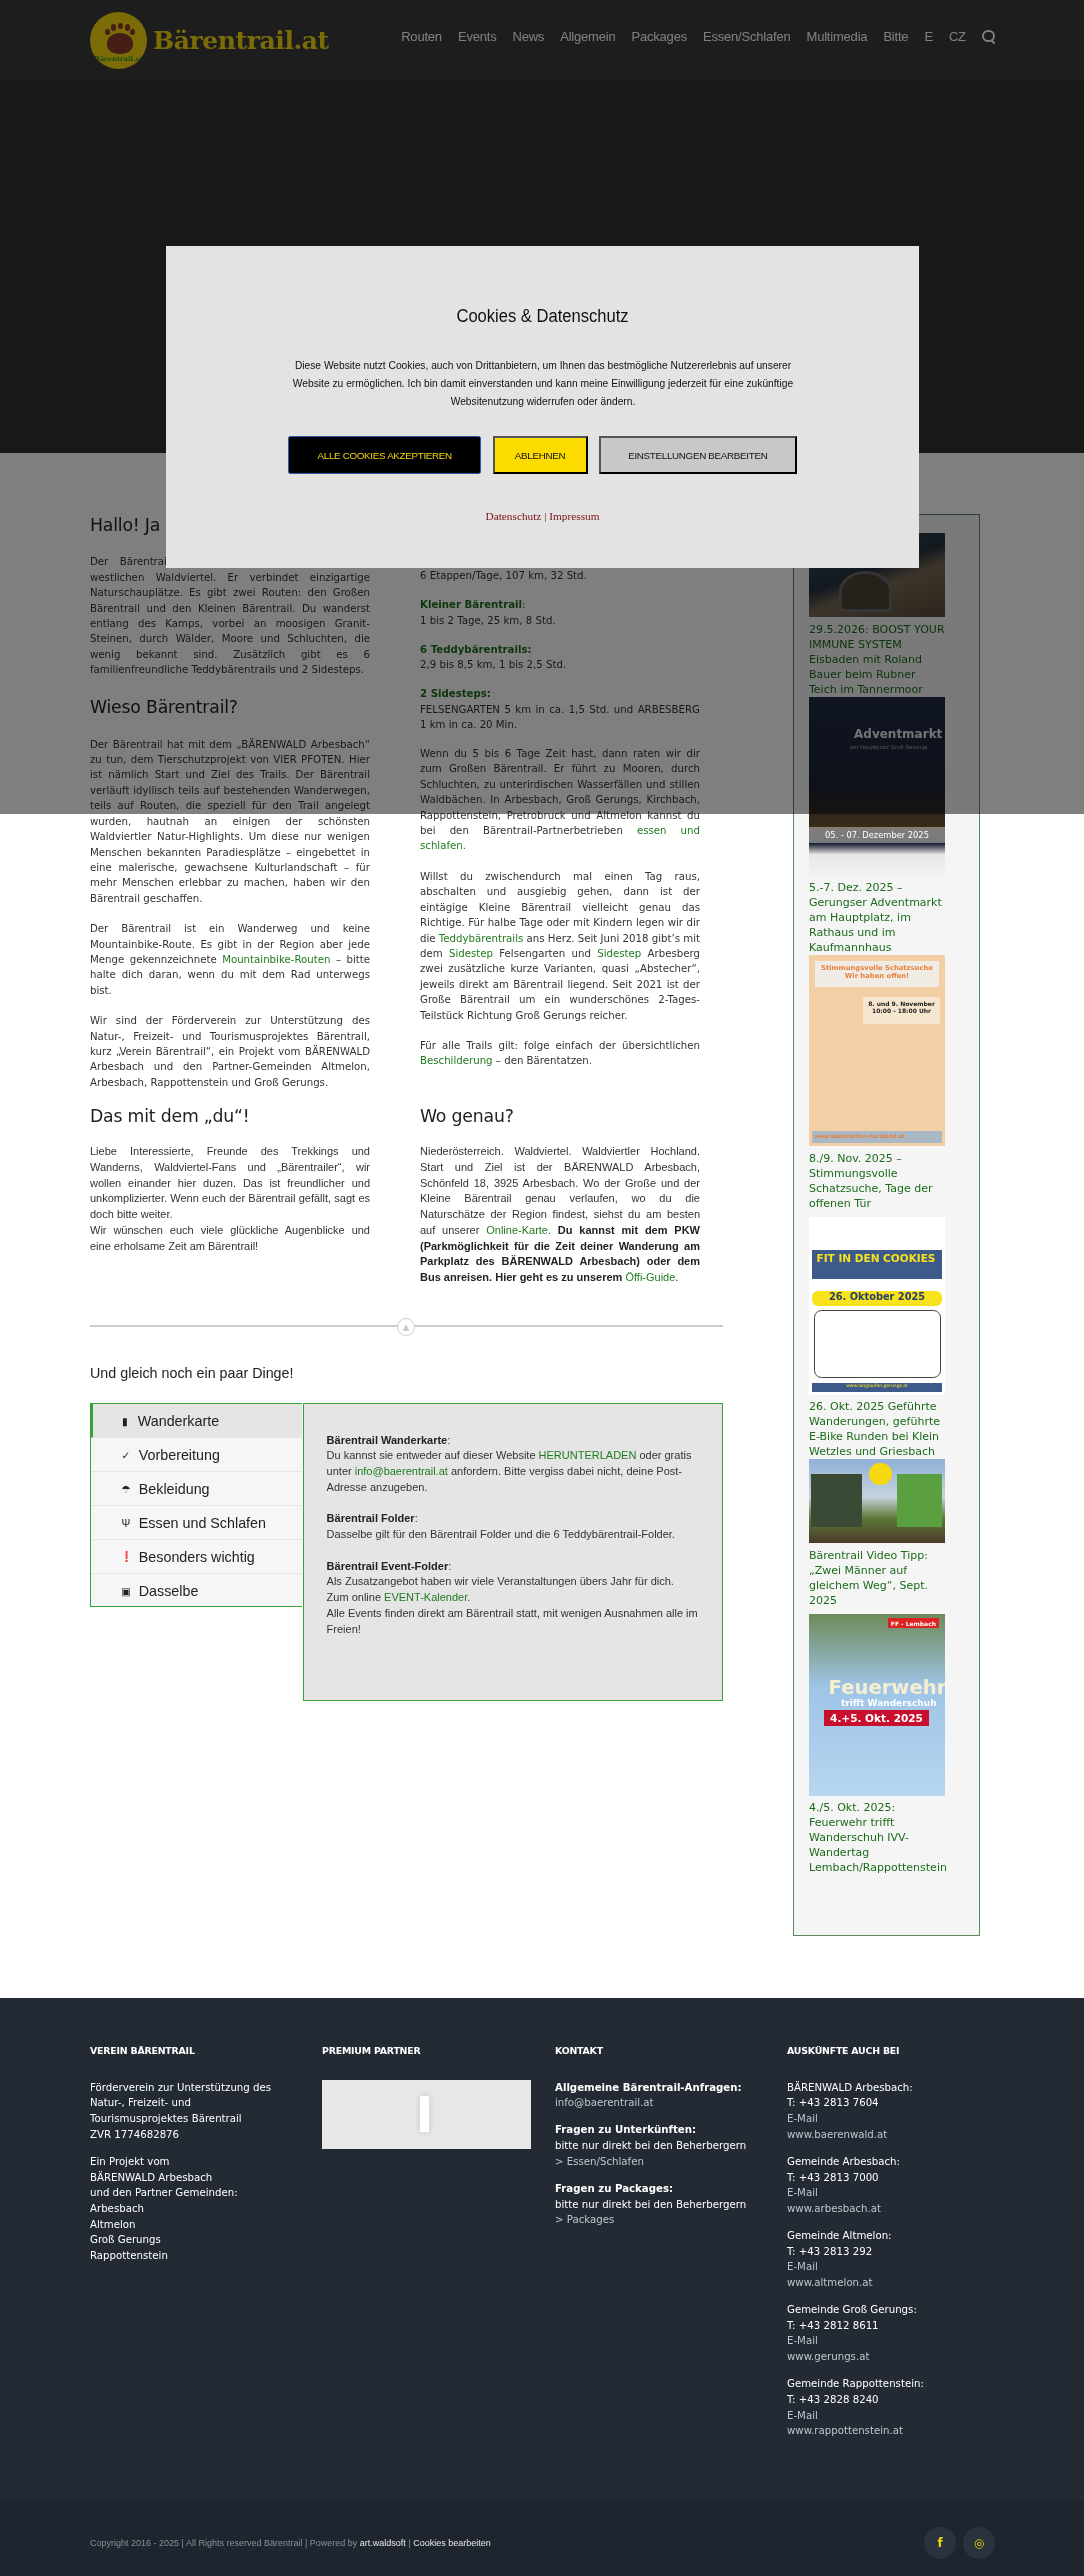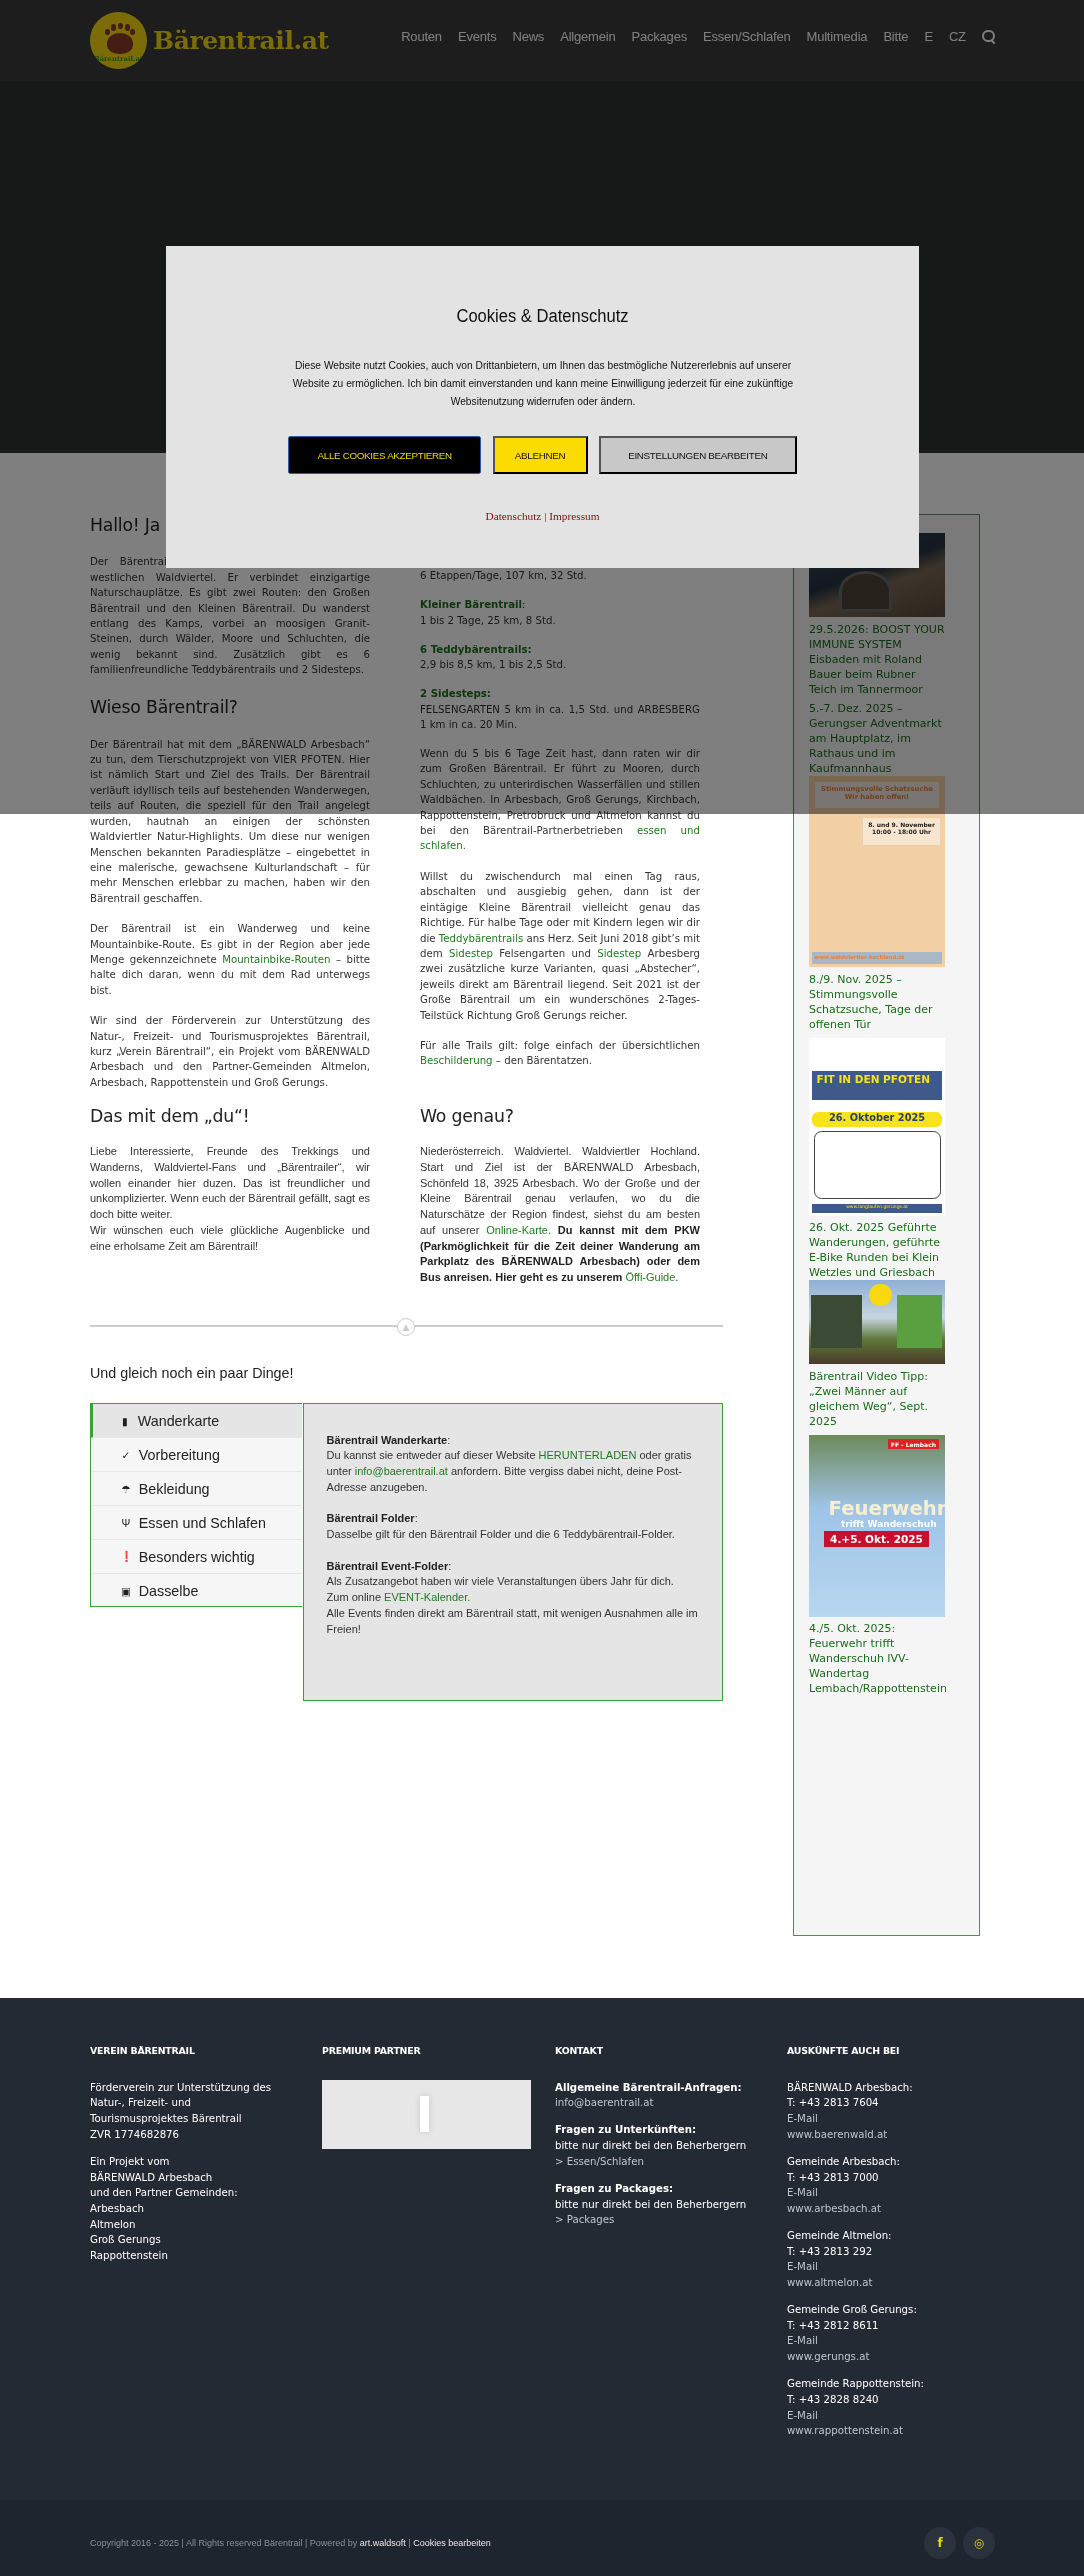--- a/index.html
+++ b/index.html
@@ -177,33 +177,38 @@
 </div>
 
 <aside class="sidebar">
   <div class="news-item" style="margin-top:18px">
     <div class="news-img" style="height:84px; background:linear-gradient(160deg,#3b4a5c 0%,#273240 45%,#7a6a55 60%,#5a4a3a 100%)">
       <div style="position:absolute;left:30px;top:38px;width:53px;height:41px;border-radius:50% 50% 10% 10%;background:#4e4236;border:3px solid #6b6b6b"></div>
     </div>
     <div class="news-title">29.5.2026: BOOST YOUR IMMUNE SYSTEM Eisbaden mit Roland Bauer beim Rubner Teich im Tannermoor</div>
   </div>
   <div class="news-item">
+    <div class="news-img" style="height:179px; background:linear-gradient(180deg,#1e2a44 0%,#1b2233 50%,#3a2a18 72%,#1b2233 82%,#e6e6e6 88%,#f3f3f3 100%)">
+      <div style="position:absolute;left:45px;top:30px;color:#e6e6e6;font-weight:bold;font-size:12px">Adventmarkt</div>
+      <div style="position:absolute;left:41px;top:47px;color:#aab;font-size:5.3px">am Hauptplatz Groß Gerungs</div>
+      <div style="position:absolute;left:0;top:130px;width:136px;height:16.6px;background:rgba(180,180,180,0.6);color:#fff;font-size:8.3px;text-align:center;line-height:16.6px">05. - 07. Dezember 2025</div>
+    </div>
     <div class="news-title">5.-7. Dez. 2025 – Gerungser Adventmarkt am Hauptplatz, im Rathaus und im Kaufmannhaus</div>
   </div>
   <div class="news-item">
     <div class="news-img" style="height:191px; background:#f3cfa5">
       <div style="position:absolute;left:6px;top:6px;width:124px;height:26px;background:rgba(240,240,240,.85);color:#e8803c;font-size:6.8px;font-weight:bold;text-align:center;padding-top:3px">Stimmungsvolle Schatzsuche Wir haben offen!</div>
       <div style="position:absolute;left:54px;top:42px;width:77px;height:27px;background:#f7e6cf;color:#222;font-size:6px;font-weight:bold;text-align:center;padding-top:3px">8. und 9. November 10:00 - 18:00 Uhr</div>
       <div style="position:absolute;left:3px;top:176px;width:130px;height:12px;background:#aab8c6;color:#e8803c;font-size:5.3px;font-weight:bold;padding:2.3px">www.waldviertler-hochland.at</div>
     </div>
     <div class="news-title">8./9. Nov. 2025 – Stimmungsvolle Schatzsuche, Tage der offenen Tür</div>
   </div>
   <div class="news-item">
     <div class="news-img" style="height:178px; margin-top:6px; background:#fff">
-      <div style="position:absolute;left:3px;top:33px;width:130px;height:29px;background:#3d5a8a;color:#f7e21c;font-size:10.5px;font-weight:bold;padding:2.3px 4.5px">FIT IN DEN PFOTEN</div>
+      <div style="position:absolute;left:3px;top:33px;width:130px;height:29px;background:#3d5a8a;color:#f7e21c;font-size:10.5px;font-weight:bold;padding:2.3px 4.5px">FIT IN DEN COOKIES</div>
       <div style="position:absolute;left:3px;top:74px;width:130px;height:15px;background:#f7e21c;color:#2a3f6a;font-size:9.8px;font-weight:bold;text-align:center;border-radius:6px">26. Oktober 2025</div>
       <div style="position:absolute;left:4.5px;top:93px;width:127px;height:68px;border:1.5px solid #444;border-radius:7.5px"></div>
       <div style="position:absolute;left:3px;top:166px;width:130px;height:9px;background:#3d5a8a;color:#f7e21c;font-size:4.5px;text-align:center">www.langlaufen.gerungs.at</div>
     </div>
     <div class="news-title">26. Okt. 2025 Geführte Wanderungen, geführte E-Bike Runden bei Klein Wetzles und Griesbach</div>
   </div>
   <div class="news-item">
     <div class="news-img" style="height:84px; background:linear-gradient(180deg,#8fb0d6 0%,#c6d4e0 45%,#5f7a3a 70%,#4a3a28 100%)">
       <div style="position:absolute;left:2.3px;top:15px;width:51px;height:53px;background:#3a4a34"></div>
       <div style="position:absolute;left:88px;top:15px;width:45px;height:53px;background:#5aa040"></div>

